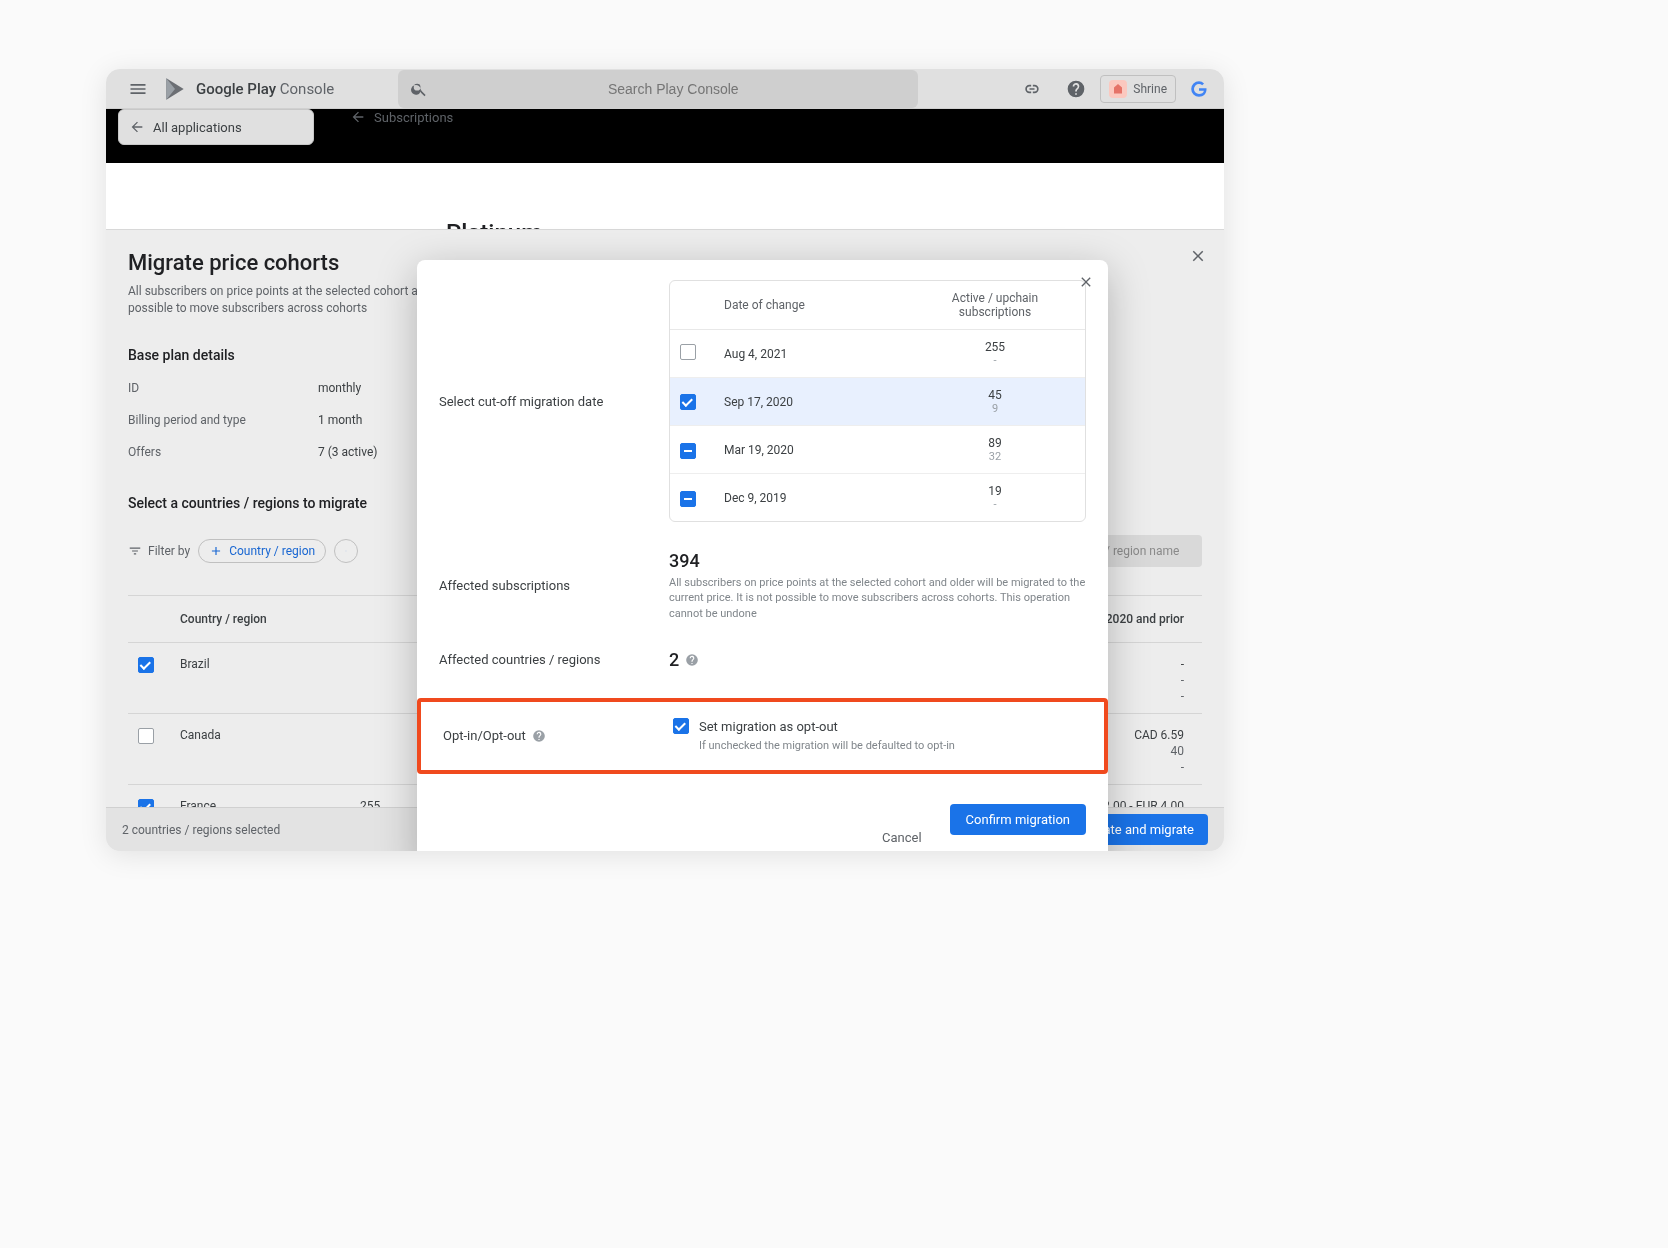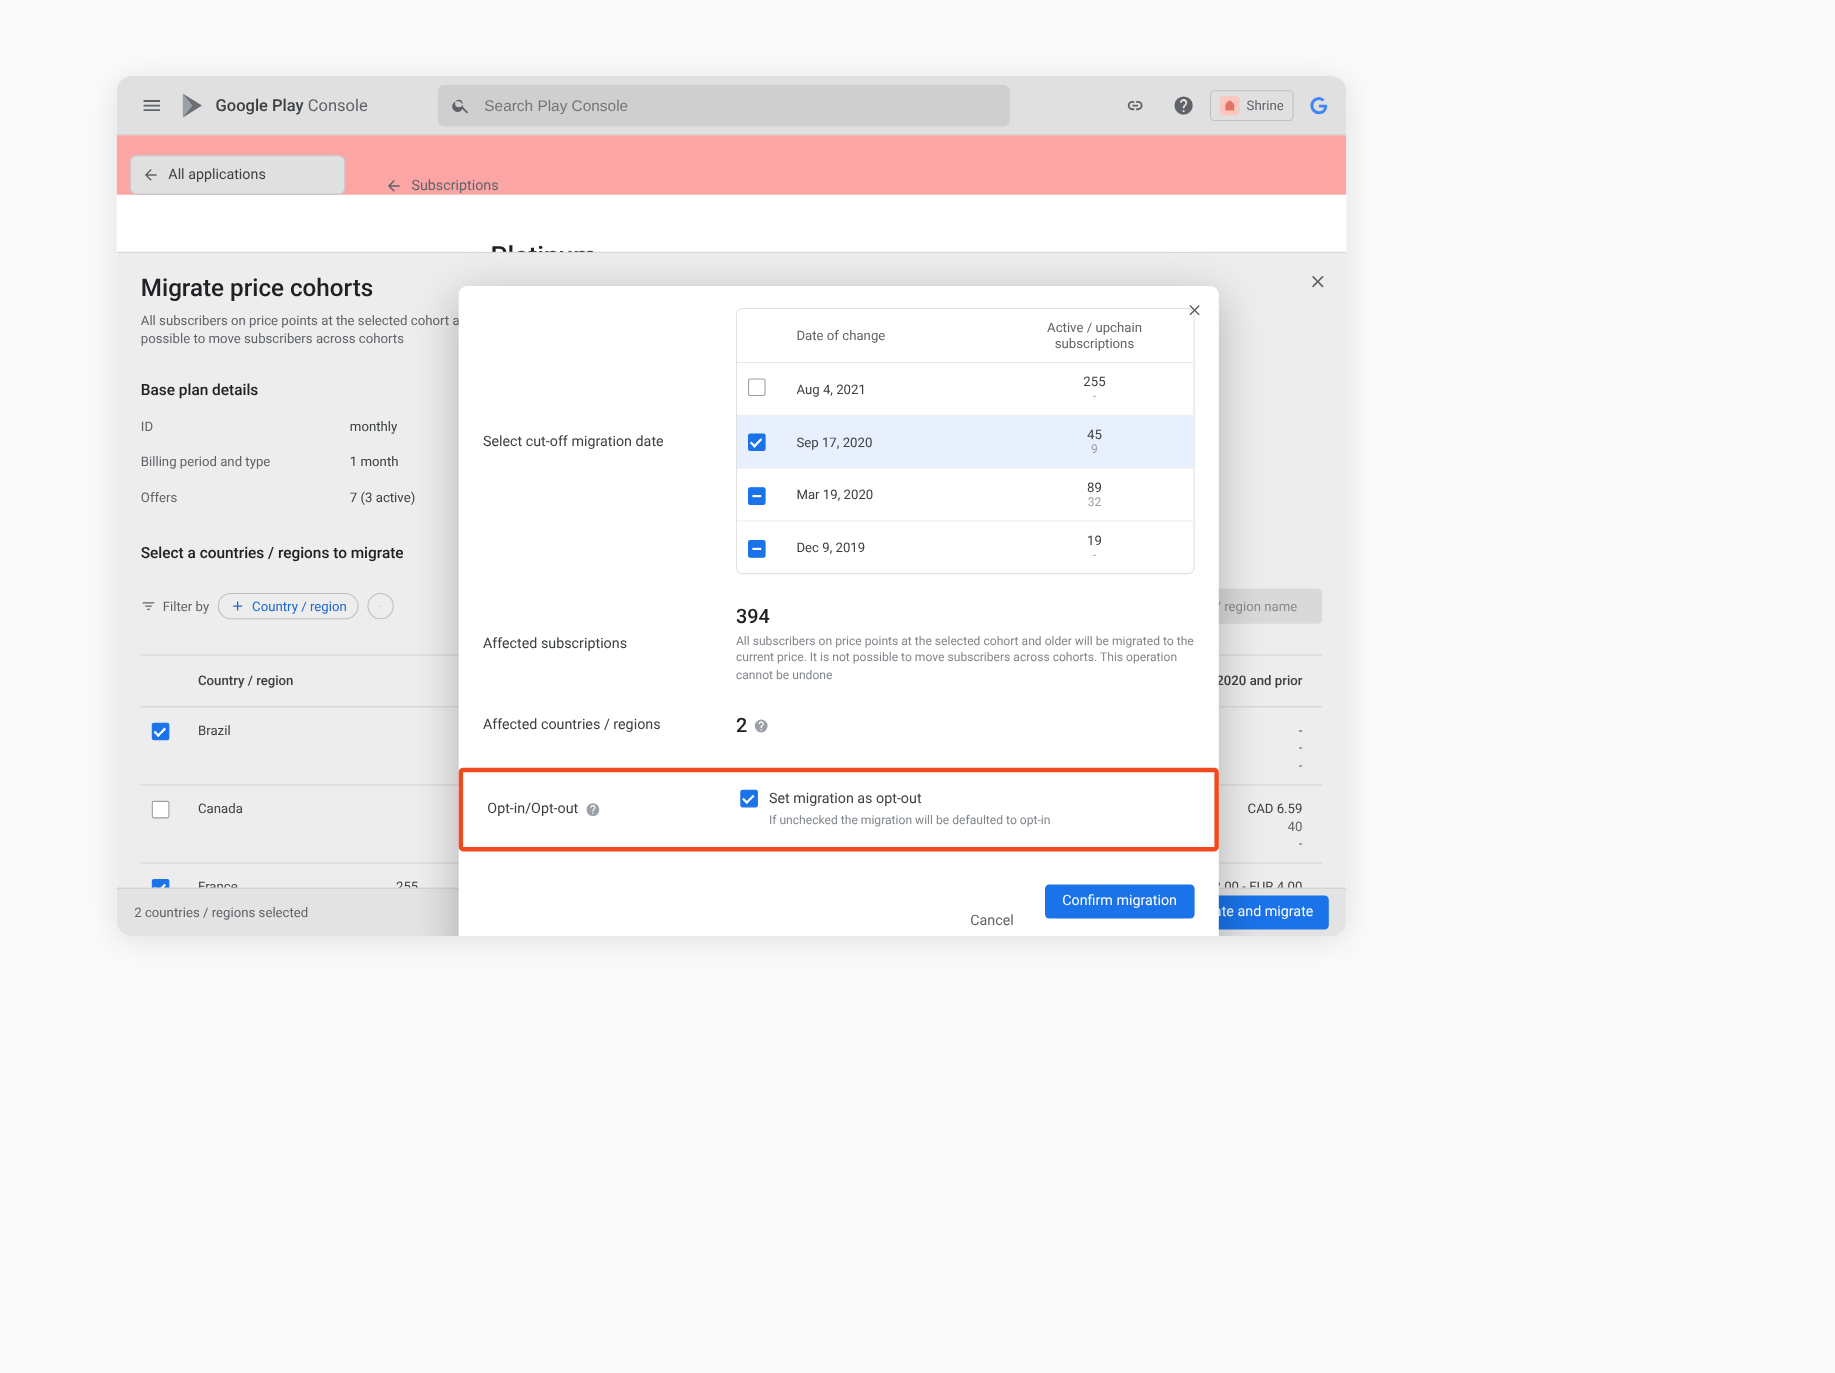--- a/index.html
+++ b/index.html
@@ -13,21 +13,21 @@
   width: 1118px; height: 782px;
   background: #fff;
   border-radius: 14px;
   box-shadow: 0 4px 28px rgba(0,0,0,0.10);
   overflow: hidden;
 }
 
 
 .appbar {
   display: flex; align-items: center;
-  height: 54px;
+  height: 40px;
   padding: 0 12px;
   background: #e0e0e0;
   border-bottom: 1px solid #d0d0d0;
 }
 .iconbtn { width: 40px; height: 40px; border-radius: 50%; display: flex; align-items: center; justify-content: center; cursor: pointer; }
 .iconbtn svg { width: 20px; height: 20px; fill: #5f6368; }
 .brand { display: flex; align-items: center; margin-left: 4px; margin-right: 24px; gap: 8px; }
 .play-logo { width: 26px; height: 26px; }
 .brand-text { font-size: 15px; color: #3c4043; font-weight: 500; }
 .brand-text .lite { color: #5f6368; font-weight: 400; }
@@ -35,36 +35,36 @@
   flex: 0 0 520px;
   height: 38px;
   margin-left: 40px;
   background: #cfcfcf;
   border-radius: 6px;
   display: flex; align-items: center; padding: 0 12px; gap: 12px;
 }
 .search svg { width: 18px; height: 18px; fill: #5f6368; }
 .search input {
   flex: 1; border: none; outline: none; background: transparent;
-  font-size: 14px; color: #5f6368;
+  font-size: 14px; color: #5f6368; text-align: center;
 }
 .appbar .spacer { flex: 1; }
 .right-icons { display: flex; align-items: center; gap: 4px; }
 .shrine-chip {
   display: flex; align-items: center; gap: 6px;
   border: 1px solid #c0c0c0; border-radius: 4px;
   padding: 4px 8px; font-size: 12px; color: #5f6368;
 }
 .shrine-icon { width: 18px; height: 18px; background: #fbc8bf; border-radius: 4px; display: flex; align-items:center; justify-content:center; }
 .g-avatar { width: 26px; height: 26px; border-radius: 50%; margin-left: 6px; display: flex; align-items: center; justify-content: center; font-weight: 600; }
 
 
 .subbar {
-  height: 54px; display: flex; align-items: flex-end;
-  background: #fca5a5;
+  height: 54px; display: flex; align-items: flex-start;
+  background: #000000;
   padding: 0 12px;
 }
 .all-apps {
   width: 196px; height: 36px;
   border: 1px solid #c8c8c8; border-radius: 6px;
   background: #e0e0e0;
   display: flex; align-items: center; padding: 0 10px; gap: 8px;
   font-size: 13px; color: #3c4043;
 }
 .crumb { display: flex; align-items: center; gap: 8px; font-size: 13px; color: #5f6368; margin-left: 36px; }

